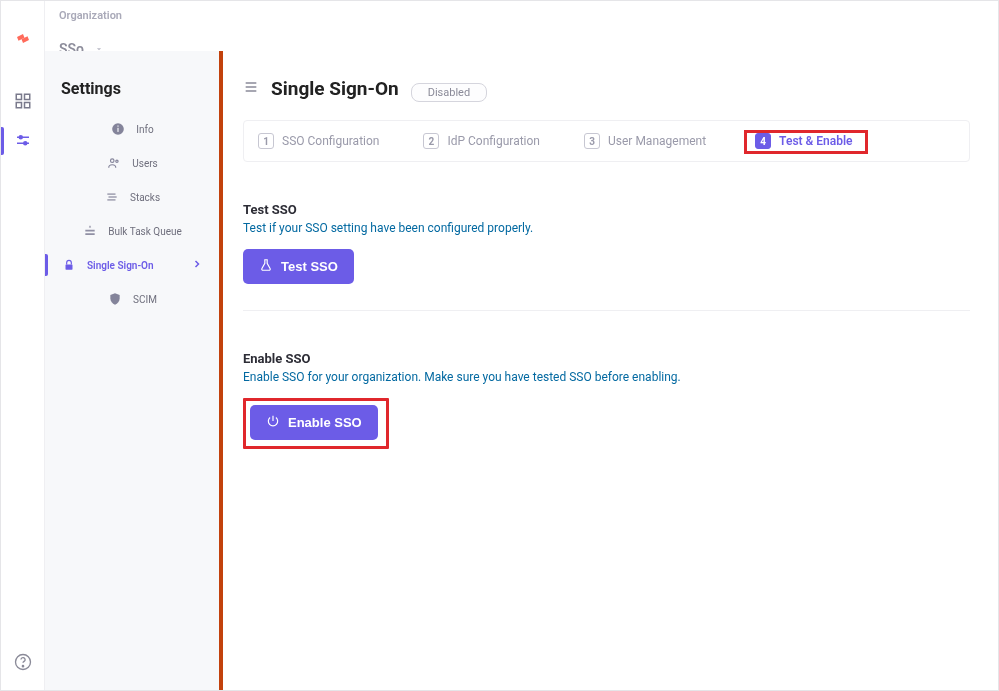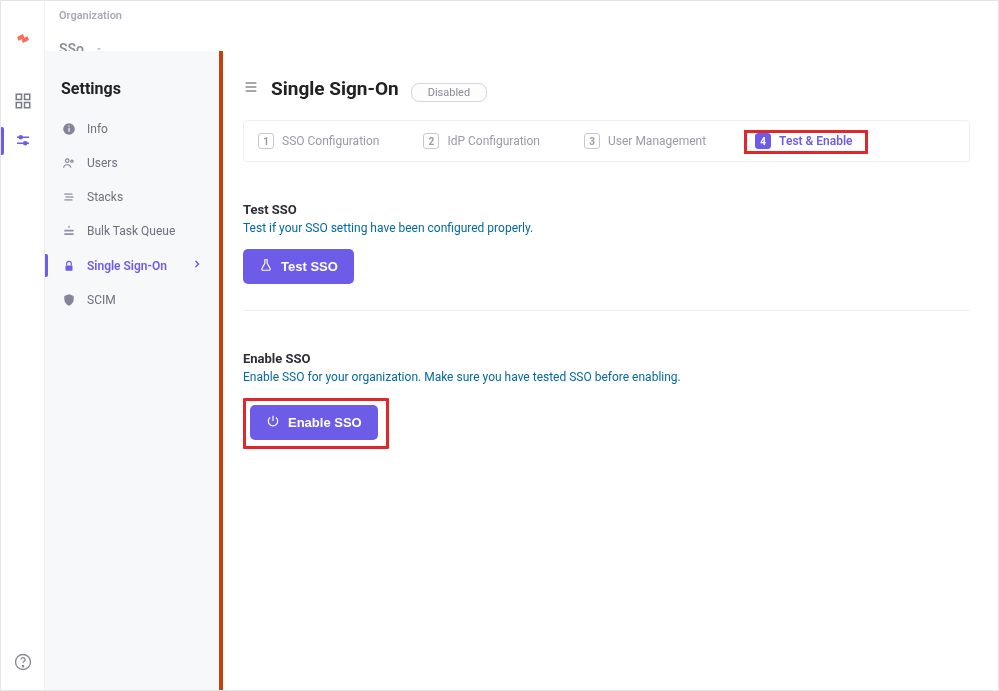--- a/index.html
+++ b/index.html
@@ -49,22 +49,23 @@
     width: 178px;
     background:#f7f8fa;
     border-right:4px solid #c2410c;
     padding-top:22px;
   }
   .sidebar h2 { font-size:16px; font-weight:700; padding: 6px 16px 14px; color:#222;}
   .nav { list-style:none; }
   .nav li {
     display:flex; align-items:center; gap:10px;
     padding: 10px 16px;
-    font-size:12px; color:#6f6f7d; cursor:pointer;
+    font-size:10px; color:#6f6f7d; cursor:pointer;
     position:relative;
+    justify-content:center;
   }
   .nav li .nicon { width:16px; display:flex; justify-content:center; color:#84849a;}
   .nav li.active { color:#6c5ce7; font-weight:600; }
   .nav li.active .nicon { color:#6c5ce7; }
   .nav li.active::before { content:""; position:absolute; left:0; top:6px; bottom:6px; width:3px; background:#6c5ce7; border-radius:0 2px 2px 0;}
   .nav li .chev { margin-left:auto; color:#6c5ce7; }
 
   
   .main { flex:1; padding: 24px 28px 20px 20px; overflow:auto; }
   .titlebar { display:flex; align-items:center; gap:12px; margin-bottom:18px;}

